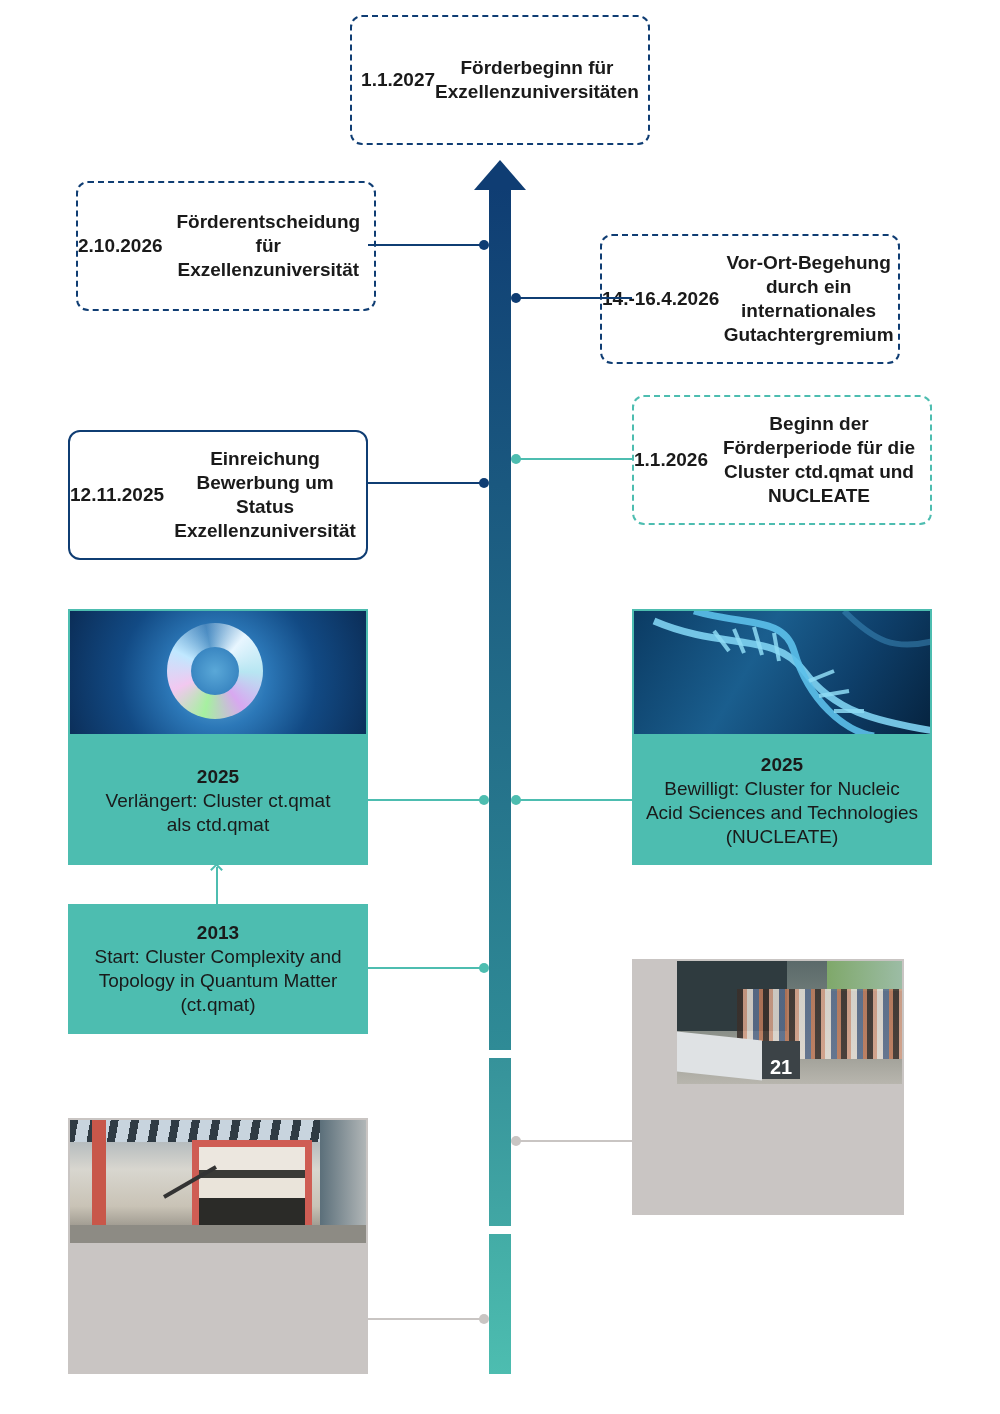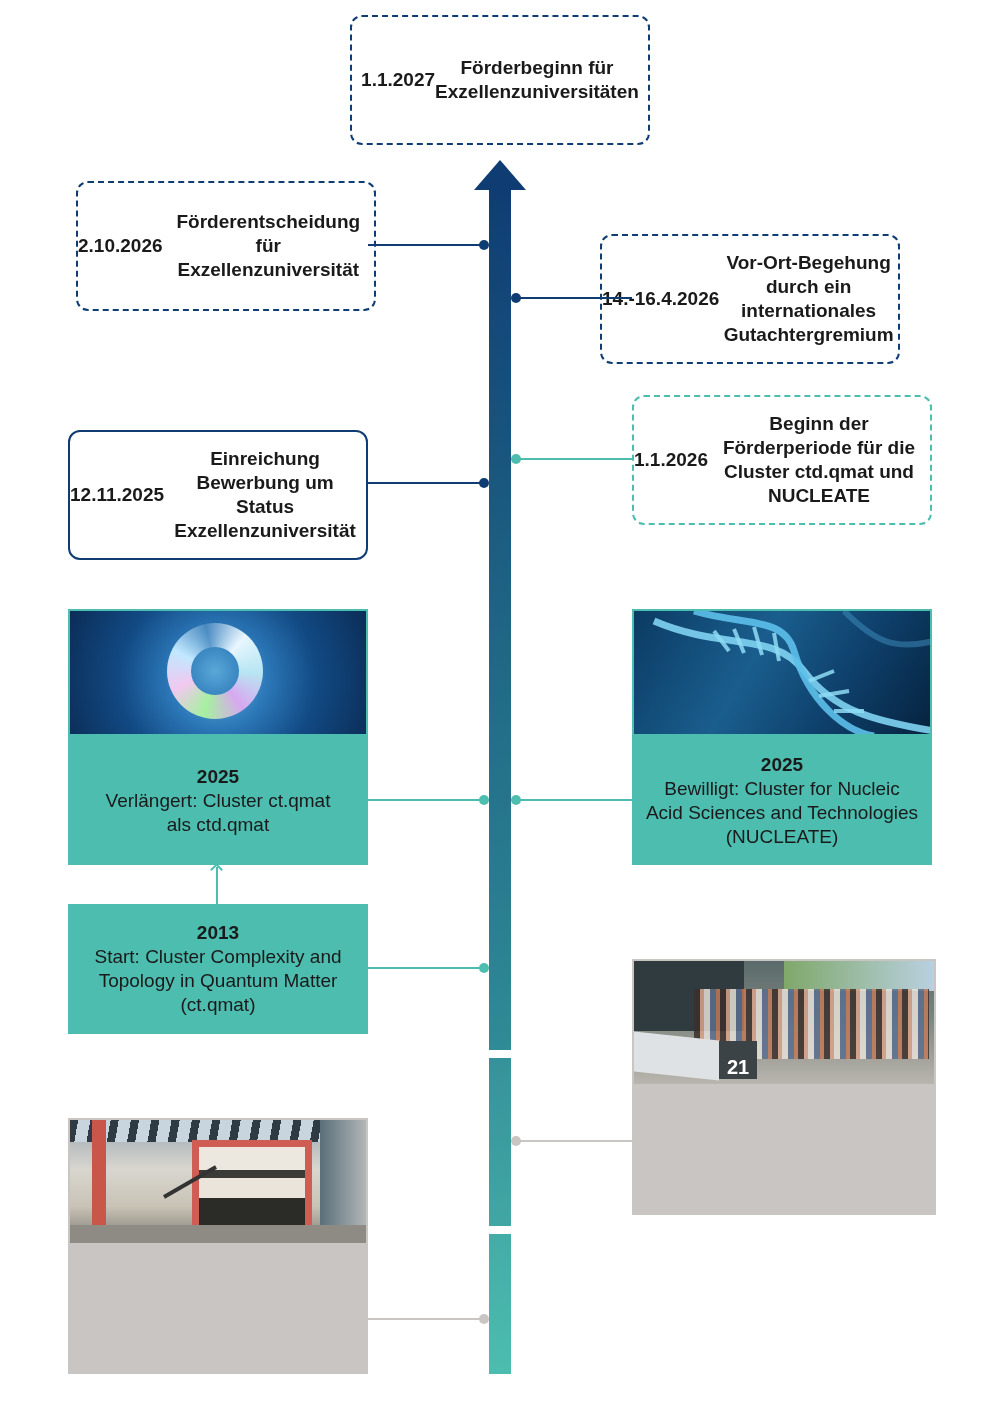--- a/index.html
+++ b/index.html
@@ -126,21 +126,21 @@
   <div class="txt">
     <div class="date">2013</div>
     <div>Start: Cluster Complexity and
 Topology in Quantum Matter
 (ct.qmat)</div>
   </div>
 </div>
 <div class="line teal" style="left:368px;top:967px;width:116px;"></div>
 <div class="dot teal" style="left:479px;top:963px;"></div>
 
-<div class="card grey" style="left:632px;top:959px;width:304px;height:256px;">
+<div class="card grey" style="left:632px;top:959px;width:272px;height:256px;padding-left:43px;">
   <div class="img" style="background:linear-gradient(180deg,#5b6a6a 0%,#7a8580 45%,#9a9a92 70%,#b8b6ae 100%);border-bottom:2.5px solid #c9c5c3;box-sizing:border-box;">
     <div style="position:absolute;left:0;top:0;width:110px;height:70px;background:#2f3b3f;"></div>
     <div style="position:absolute;left:150px;top:0;width:150px;height:30px;background:linear-gradient(90deg,#7fa86a,#b9d0e0);"></div>
     <div style="position:absolute;left:60px;top:28px;width:235px;height:70px;
                 background:repeating-linear-gradient(90deg,#3a2f2a 0 6px,#d9a38a 6px 10px,#e6e0d8 10px 16px,#5a6e8e 16px 22px,#c07a5a 22px 26px);opacity:0.85;"></div>
     <div style="position:absolute;left:0;top:75px;width:85px;height:40px;background:#dfe2e4;transform:skewY(6deg);"></div>
     <div style="position:absolute;left:85px;top:80px;width:38px;height:38px;background:#3c4347;color:#fff;font-weight:bold;font-size:20px;display:flex;align-items:flex-end;justify-content:center;">21</div>
   </div>
 </div>
 <div class="line grey" style="left:516px;top:1140px;width:116px;"></div>

